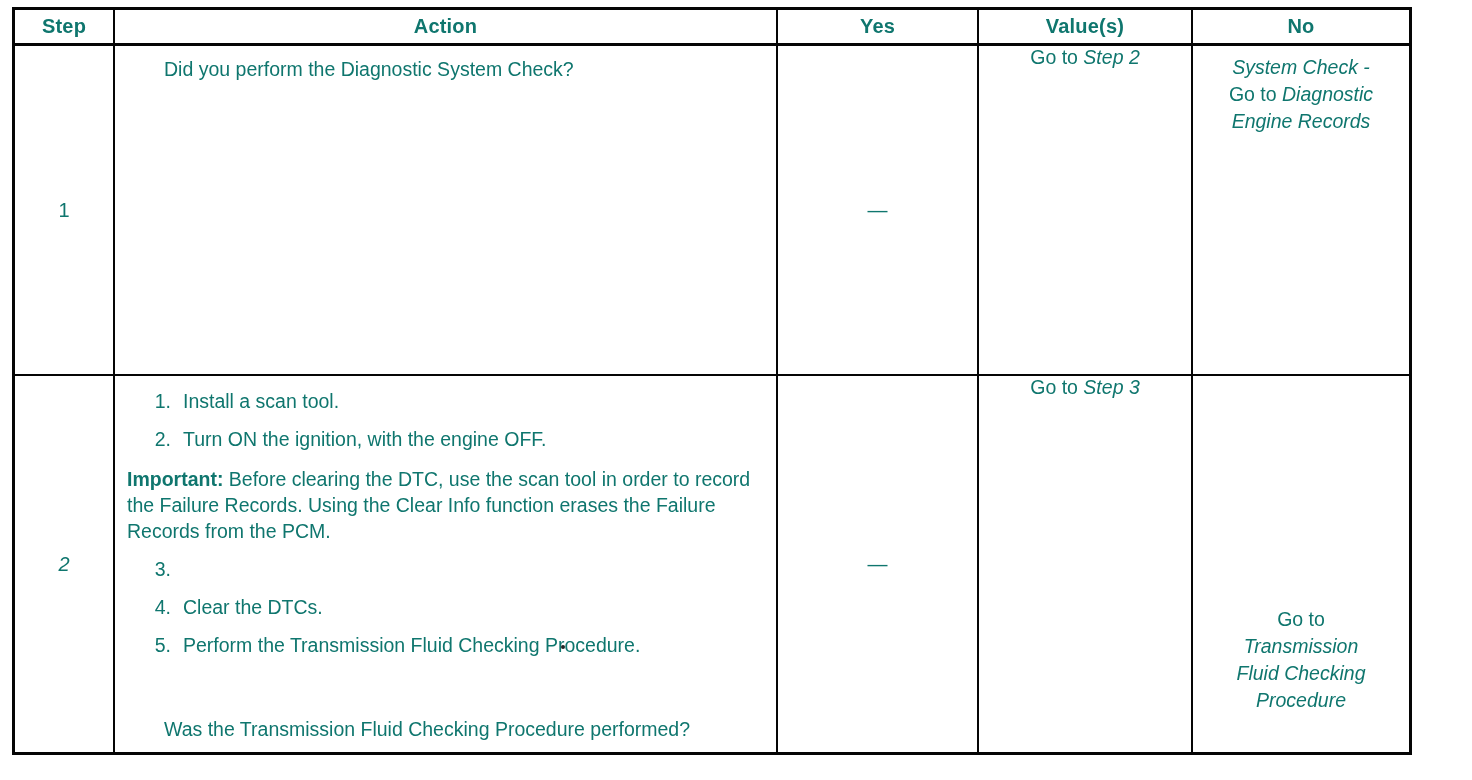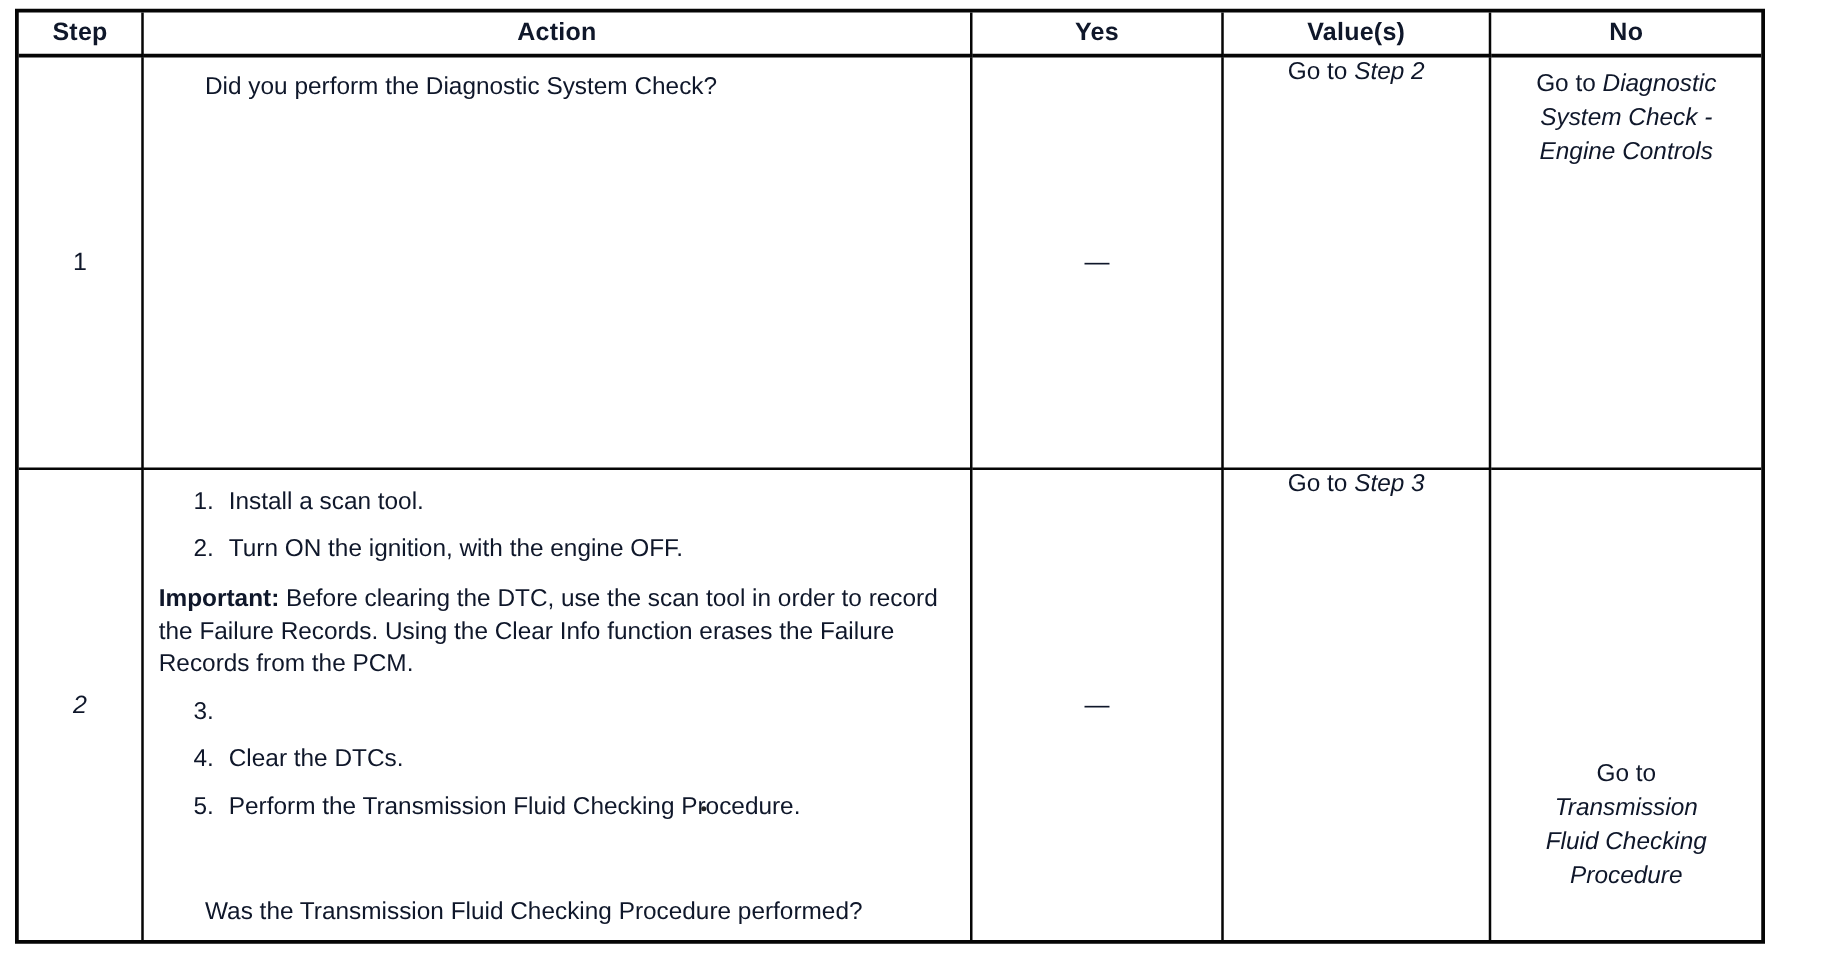--- a/index.html
+++ b/index.html
@@ -1,21 +1,21 @@
 <!DOCTYPE html>
 <html><head>
 <meta charset="utf-8">
 <style>
   html, body { margin:0; padding:0; background:#ffffff; }
   .page {
     position:relative;
     width:1472px; height:780px;
     background:#ffffff;
     font-family:"Liberation Sans", sans-serif;
-    color:#0f172a;
+    color:#0f766e;
     overflow:hidden;
   }
   .tbl {
     position:absolute; left:12px; top:7px;
     width:1400px; height:748px;
     border:3px solid #050505;
     box-sizing:border-box;
     display:grid;
     grid-template-columns:100px 663px 201px 214px 216px;
     grid-template-rows:36px 330px 1fr;
@@ -101,23 +101,23 @@
     <div class="cell action-cell">
       <div class="question" style="margin-top:0;">Did you perform the Diagnostic System Check?</div>
     </div>
     <div class="cell value-cell">
       <span>—</span>
     </div>
     <div class="cell yes-cell">
       <div class="goto-line"><span>Go to </span><i>Step 2</i></div>
     </div>
     <div class="cell no-cell-top last-col">
+      <div class="no-line it">System Check -</div>
       <div class="no-line"><span>Go to </span><i>Diagnostic</i></div>
-      <div class="no-line it">System Check -</div>
-      <div class="no-line it">Engine Controls</div>
+      <div class="no-line it">Engine Records</div>
     </div>
 
     <div class="cell step-cell last-row">
       <span class="step-italic">2</span>
     </div>
     <div class="cell action-cell last-row">
       <div class="li">
         <span class="num">1.</span>
         <span>Install a scan tool.</span>
       </div>

